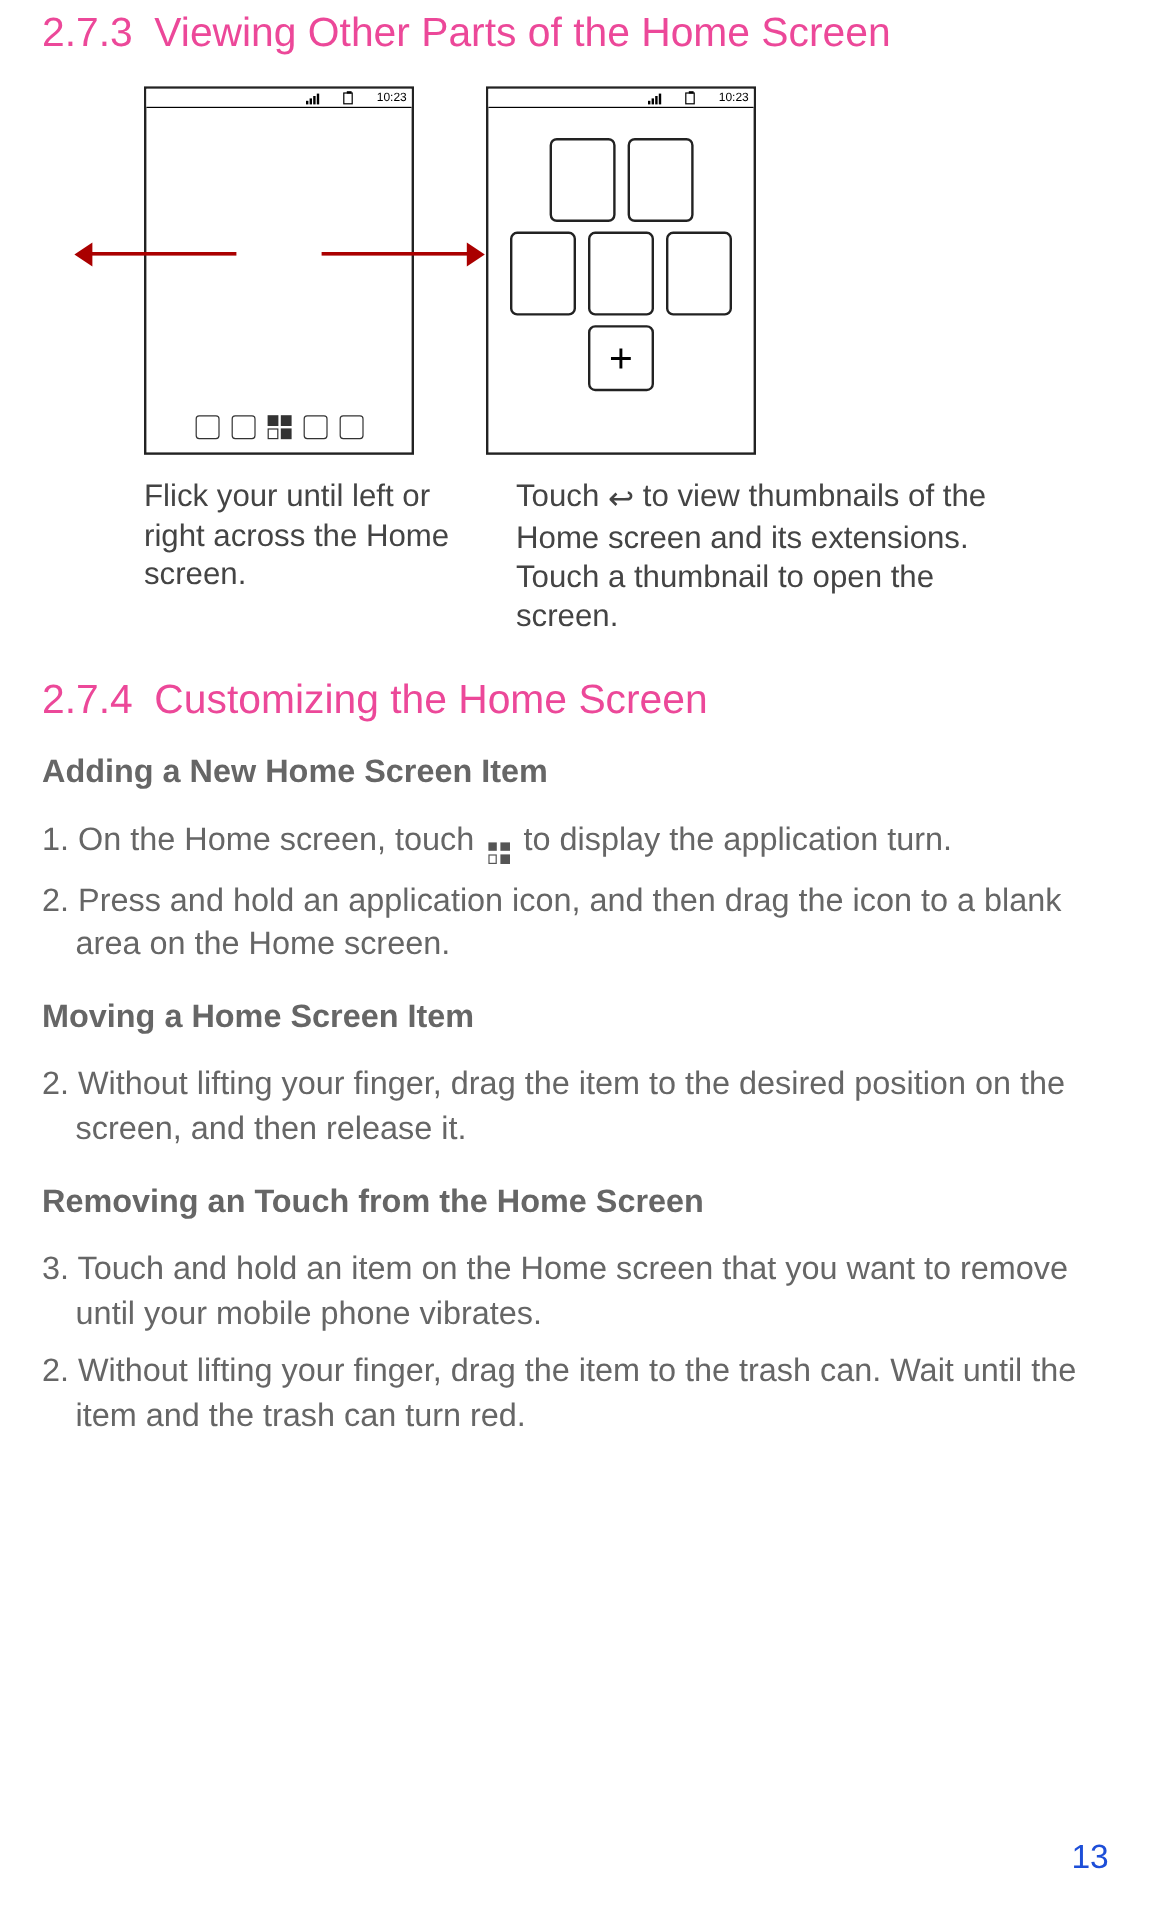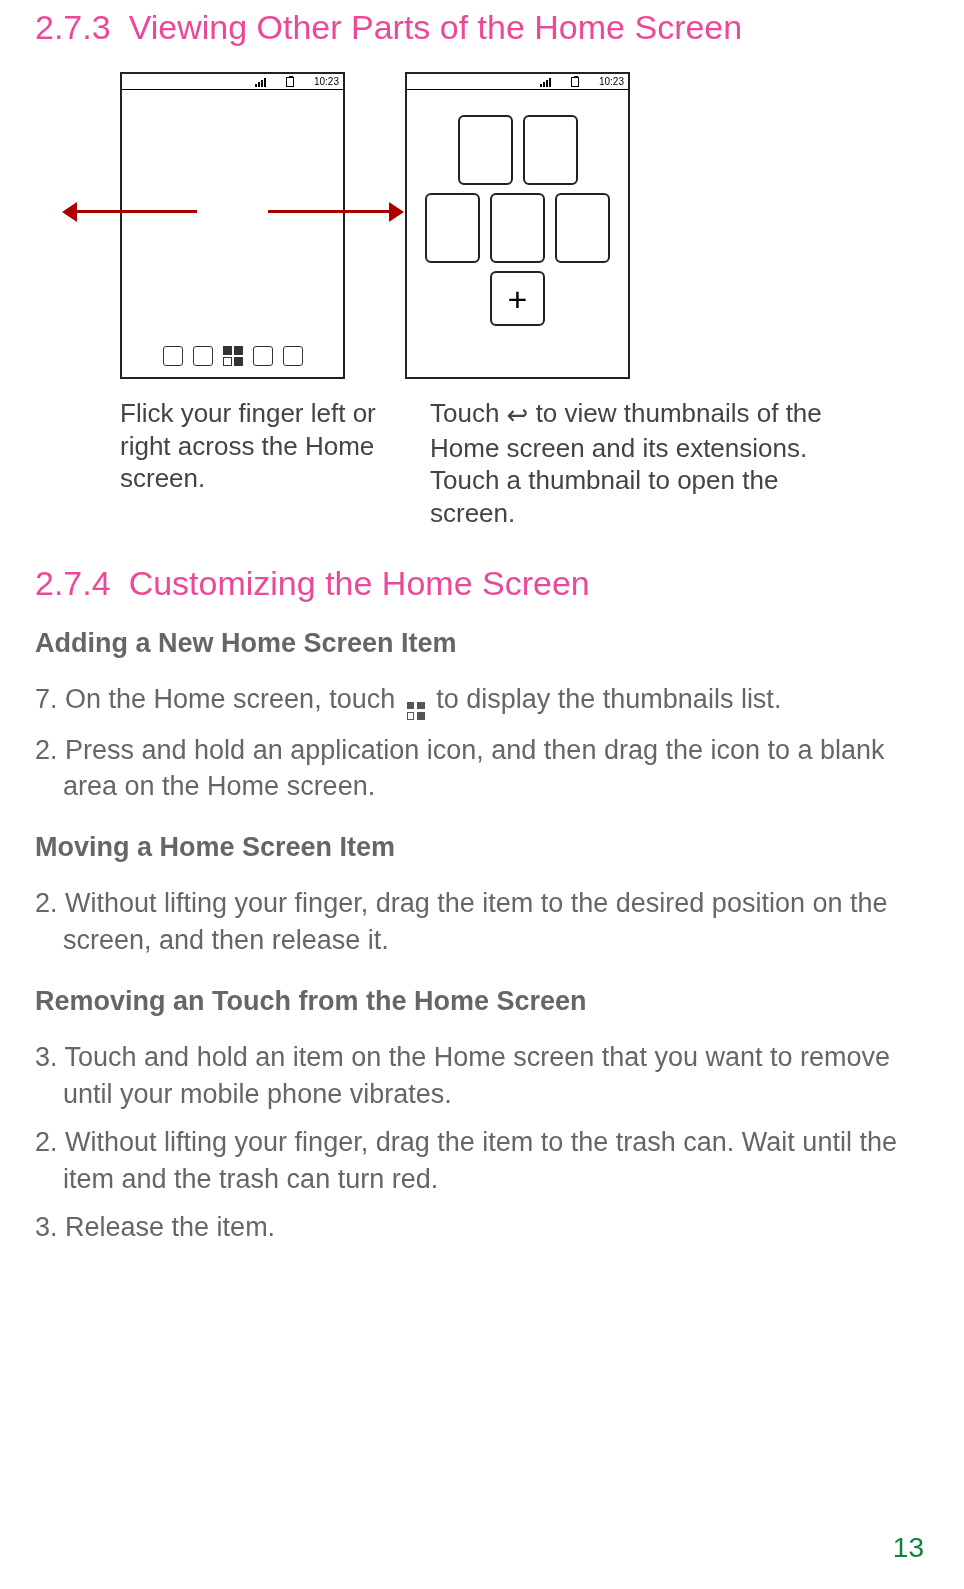--- a/index.html
+++ b/index.html
@@ -155,21 +155,21 @@
       vertical-align: -1px;
       margin: 0 4px;
     }
     .apps-inline span { background: #555; }
     .apps-inline span:nth-child(3){ background: transparent; border: 1.5px solid #555; }
     .page-number {
       position: absolute;
       bottom: 25px;
       right: 40px;
       font-size: 28px;
-      color: #15803d;
+      color: #1d4ed8;
     }
     .block { margin-bottom: 28px; }
   </style>
 </head>
 <body>
 
 <h2 class="section-heading">
   <span class="num">2.7.3</span><span>Viewing Other Parts of the Home Screen</span>
 </h2>
 
@@ -232,48 +232,47 @@
         </div>
         <div class="thumb-row">
           <div class="thumb plus">+</div>
         </div>
       </div>
     </div>
   </div>
 </div>
 
 <div class="captions-row">
-  <div class="cap1">Flick your finger left or right across the Home screen.</div>
+  <div class="cap1">Flick your until left or right across the Home screen.</div>
   <div class="cap2">
     <span>Touch </span><span class="back-icon">↩</span><span> to view thumbnails of the Home screen and its extensions. Touch a thumbnail to open the screen.</span>
   </div>
 </div>
 
 <h2 class="section-heading">
   <span class="num">2.7.4</span><span>Customizing the Home Screen</span>
 </h2>
 
 <div class="block">
   <div class="sub-heading">Adding a New Home Screen Item</div>
   <div class="step">
-    <span>7. On the Home screen, touch </span><span class="apps-inline">
-        <span></span>
-        <span></span>
-        <span></span>
-        <span></span>
-      </span><span> to display the thumbnails list.</span>
+    <span>1. On the Home screen, touch </span><span class="apps-inline">
+        <span></span>
+        <span></span>
+        <span></span>
+        <span></span>
+      </span><span> to display the application turn.</span>
   </div>
   <div class="step">2. Press and hold an application icon, and then drag the icon to a blank area on the Home screen.</div>
 </div>
 
 <div class="block">
   <div class="sub-heading">Moving a Home Screen Item</div>
   <div class="step">2. Without lifting your finger, drag the item to the desired position on the screen, and then release it.</div>
 </div>
 
 <div class="block">
   <div class="sub-heading">Removing an Touch from the Home Screen</div>
   <div class="step">3. Touch and hold an item on the Home screen that you want to remove until your mobile phone vibrates.</div>
   <div class="step">2. Without lifting your finger, drag the item to the trash can. Wait until the item and the trash can turn red.</div>
-  <div class="step">3. Release the item.</div>
 </div>
 
 <div class="page-number">13</div>
 
 </body></html>

